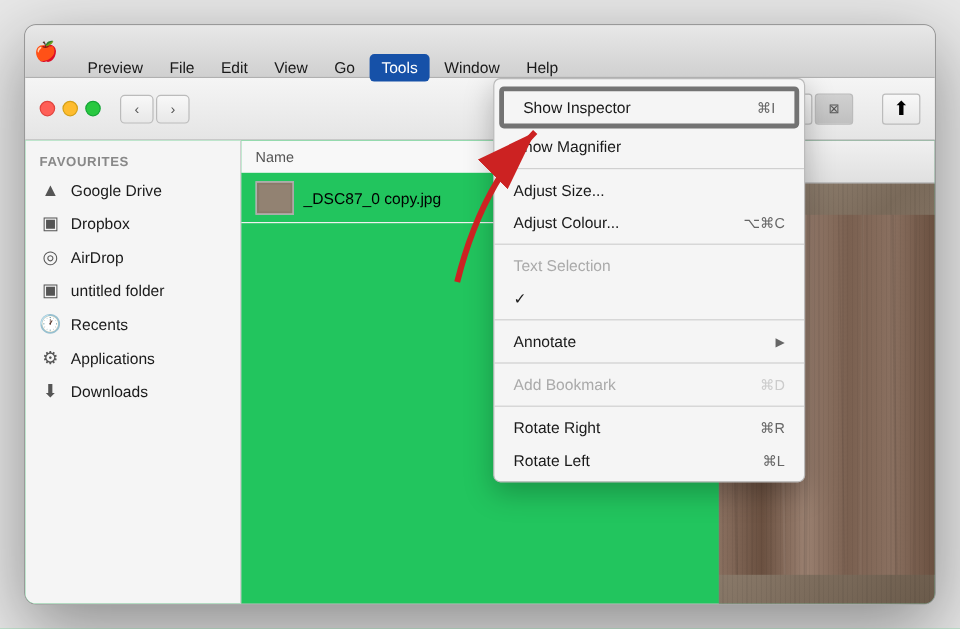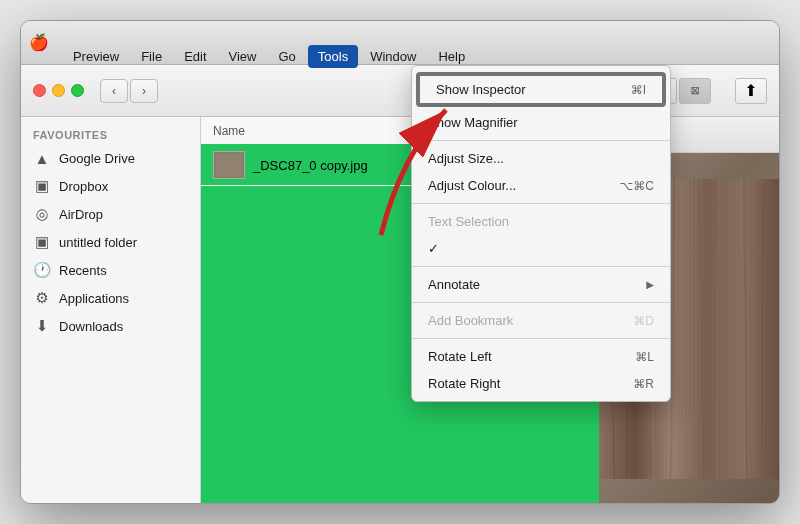--- a/index.html
+++ b/index.html
@@ -480,26 +480,26 @@
       <div class="dropdown-separator"></div>
 
       <div class="dropdown-item disabled">
         <span>Add Bookmark</span>
         <span class="shortcut">⌘D</span>
       </div>
 
       <div class="dropdown-separator"></div>
 
       <div class="dropdown-item">
+        <span>Rotate Right</span>
+        <span class="shortcut">⌘R</span>
+      </div>
+      <div class="dropdown-item">
         <span>Rotate Left</span>
         <span class="shortcut">⌘L</span>
-      </div>
-      <div class="dropdown-item">
-        <span>Rotate Right</span>
-        <span class="shortcut">⌘R</span>
       </div>
     </div>
 
     <svg style="position:absolute;top:-10px;left:330px;width:200px;height:200px;pointer-events:none;z-index:300;" viewBox="0 0 200 200">
       <defs>
         <marker id="arrowhead" markerWidth="10" markerHeight="7" refX="10" refY="3.5" orient="auto">
           <polygon points="0 0, 10 3.5, 0 7" fill="#cc2222"></polygon>
         </marker>
       </defs>
 

